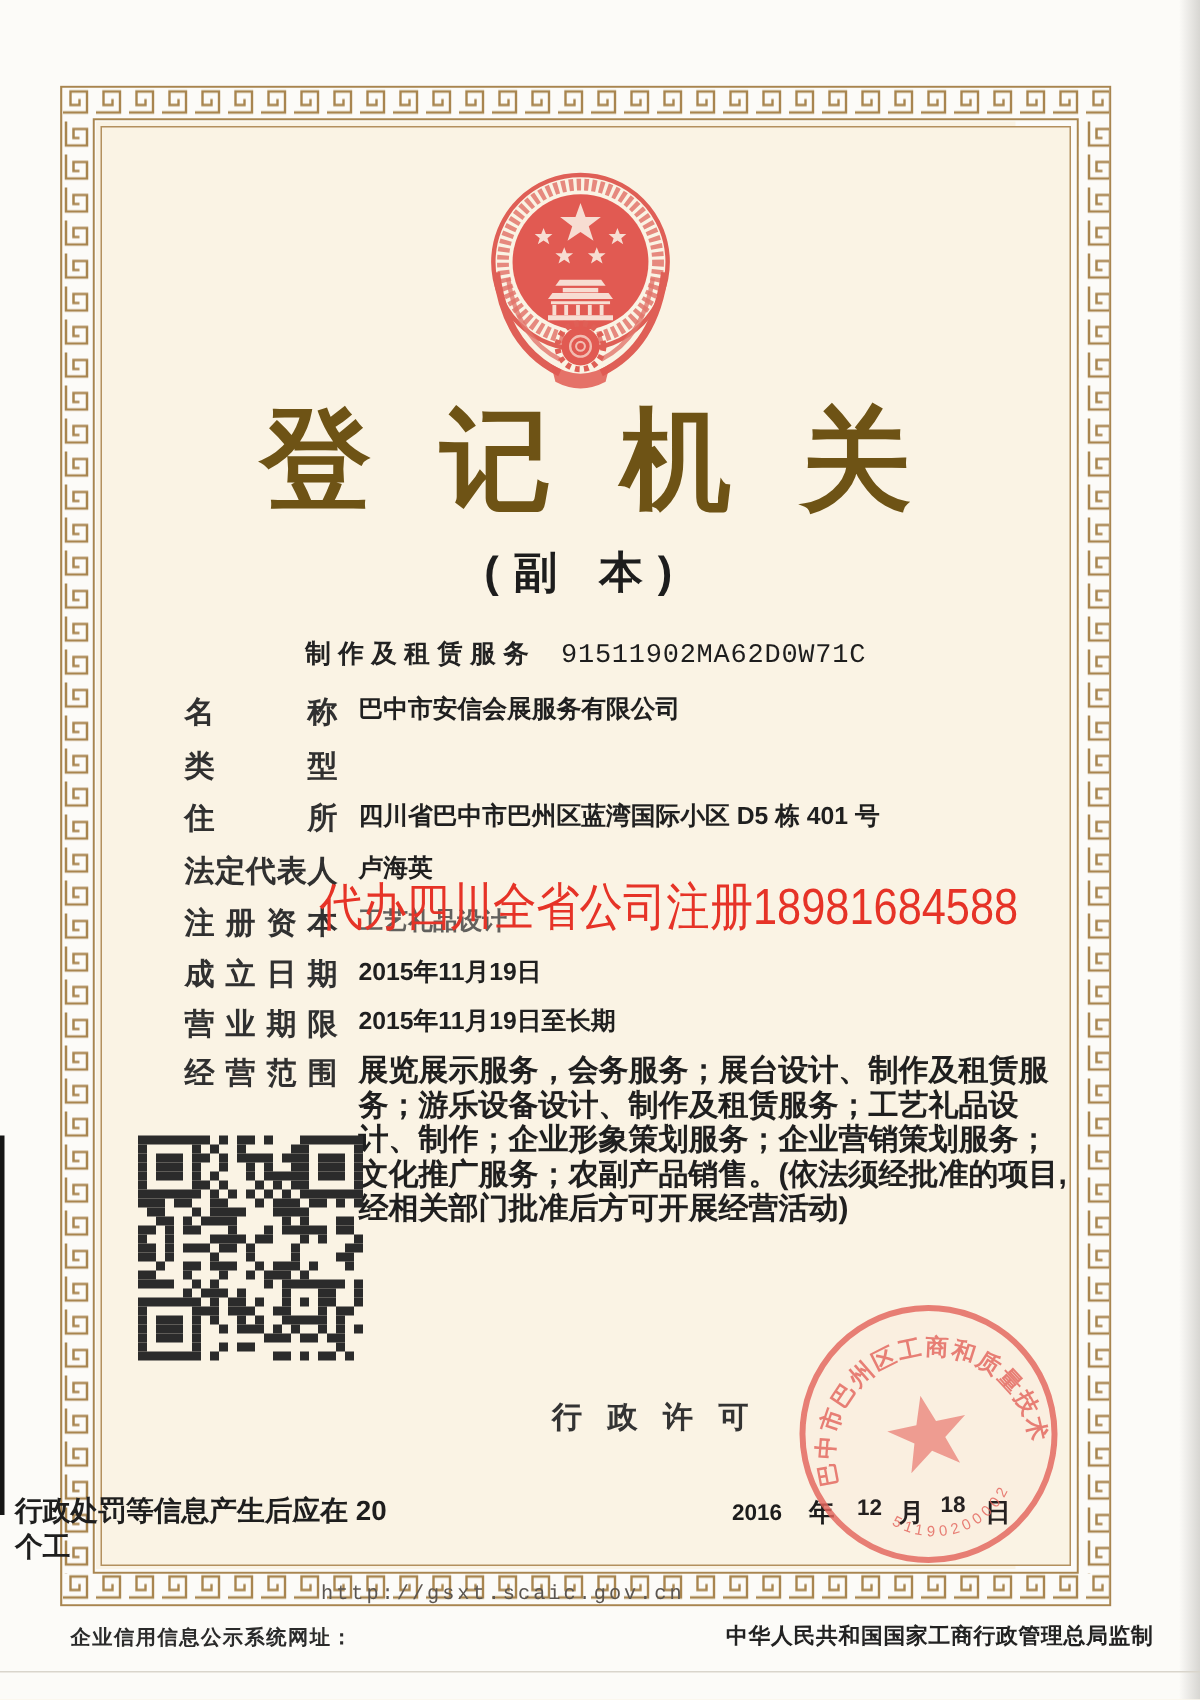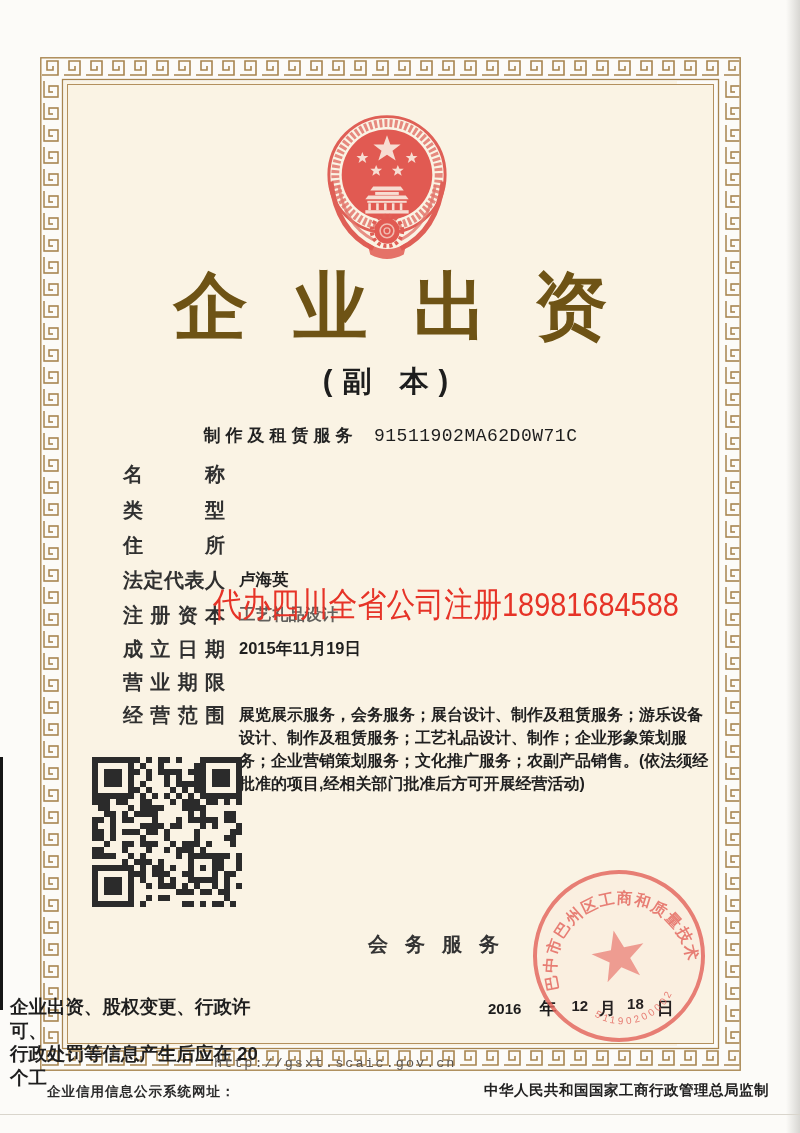--- a/index.html
+++ b/index.html
@@ -28,21 +28,21 @@
   .credit-code{font-size:18px;color:#1d1d1d;margin-left:12px;
     font-family:"Liberation Mono", monospace;letter-spacing:.5px;}
   
   .fields{left:123px;top:458px;width:592px;}
   .frow{display:flex;align-items:flex-start;}
   .frow.h36{min-height:36px}.frow.h35{min-height:35px}.frow.h34{min-height:34px}.frow.h33{min-height:33px}
   .flabel{width:102px;flex:0 0 102px;font-size:20px;font-weight:bold;color:#303030;
     display:flex;justify-content:space-between;padding-top:3px;}
   .fvalue{margin-left:14px;font-size:16.5px;font-weight:bold;color:#1f1f1f;
     padding-top:4px;line-height:22px;white-space:nowrap;}
-  .fvalue.wrap{white-space:normal;font-size:16px;line-height:23px;width:476px;}
+  .fvalue.wrap{white-space:normal;font-size:20px;line-height:23px;width:476px;}
   .fvalue.obscured{color:#3c3c3c;opacity:.8;}
   
   .watermark{left:213px;top:582px;font-size:34px;color:#e63327;white-space:nowrap;
     transform:scaleX(.85);transform-origin:left top;letter-spacing:0;}
   
   .registrar{left:368px;top:931px;font-size:20px;font-weight:bold;color:#333;
     letter-spacing:17px;white-space:nowrap;}
   .dateline{left:488px;top:997px;display:flex;align-items:flex-start;color:#1c1c1c;white-space:nowrap;}
   .dateline .num{font-size:15px;font-weight:bold;}
   .dateline .unit{font-size:17px;font-weight:bold;}
@@ -114,46 +114,48 @@
   <path d="M123 70 Q117 120 80 138" stroke="#df5f56" stroke-width="5" fill="none"></path>
   <path d="M17 74 Q23 114 52 129" stroke="#e2756c" stroke-width="3" fill="none" opacity=".8"></path>
   <path d="M115 74 Q109 114 80 129" stroke="#e2756c" stroke-width="3" fill="none" opacity=".8"></path>
   <circle cx="66" cy="120" r="13" fill="#e15a52"></circle>
   <circle cx="66" cy="120" r="15.5" fill="none" stroke="#df5f56" stroke-width="4" stroke-dasharray="3.2 3"></circle>
   <circle cx="66" cy="120" r="7" fill="none" stroke="#f7ddd2" stroke-width="1.6" opacity=".75"></circle>
   <circle cx="66" cy="120" r="3" fill="none" stroke="#f7ddd2" stroke-width="1.4" opacity=".75"></circle>
   <path d="M46 132 Q66 145 86 132 L83 144 Q66 153 49 144 z" fill="#e15a52" opacity=".85"></path>
 </svg>
 
-<div class="abs title">企业出资</div>
+<div class="abs title">登记机关</div>
 <div class="abs subtitle">(副 本)</div>
 
 <div class="abs credit-line">
   <span class="credit-label">制作及租赁服务</span>
   <span class="credit-code">91511902MA62D0W71C</span>
 </div>
 
 <div class="abs fields">
   <div class="frow h36">
     <div class="flabel justify-chars">
         <span>名</span>
         <span>称</span>
       </div>
+    <div class="fvalue">巴中市安信会展服务有限公司</div>
   </div>
   <div class="frow h35">
     <div class="flabel justify-chars">
         <span>类</span>
         <span>型</span>
       </div>
   </div>
   <div class="frow h35">
     <div class="flabel justify-chars">
         <span>住</span>
         <span>所</span>
       </div>
+    <div class="fvalue">四川省巴中市巴州区蓝湾国际小区 D5 栋 401 号</div>
   </div>
   <div class="frow h35">
     <div class="flabel justify-chars">
         <span>法</span>
         <span>定</span>
         <span>代</span>
         <span>表</span>
         <span>人</span>
       </div>
     <div class="fvalue">卢海英</div>
@@ -176,20 +178,21 @@
       </div>
     <div class="fvalue">2015年11月19日</div>
   </div>
   <div class="frow h33">
     <div class="flabel justify-chars">
         <span>营</span>
         <span>业</span>
         <span>期</span>
         <span>限</span>
       </div>
+    <div class="fvalue">2015年11月19日至长期</div>
   </div>
   <div class="frow">
     <div class="flabel justify-chars">
         <span>经</span>
         <span>营</span>
         <span>范</span>
         <span>围</span>
       </div>
     <div class="fvalue wrap">展览展示服务，会务服务；展台设计、制作及租赁服务；游乐设备设计、制作及租赁服务；工艺礼品设计、制作；企业形象策划服务；企业营销策划服务；文化推广服务；农副产品销售。(依法须经批准的项目,经相关部门批准后方可开展经营活动)</div>
   </div>
@@ -510,21 +513,21 @@
     <i style="left:36px;top:144px;width:6px;height:6px"></i>
     <i style="left:48px;top:144px;width:6px;height:6px"></i>
     <i style="left:90px;top:144px;width:6px;height:6px"></i>
     <i style="left:96px;top:144px;width:6px;height:6px"></i>
     <i style="left:108px;top:144px;width:6px;height:6px"></i>
     <i style="left:120px;top:144px;width:6px;height:6px"></i>
     <i style="left:126px;top:144px;width:6px;height:6px"></i>
     <i style="left:138px;top:144px;width:6px;height:6px"></i>
   </div>
 
-<div class="abs registrar">会务服务</div>
+<div class="abs registrar">行政许可</div>
 <div class="abs dateline">
   <span class="num d-year">2016</span>
   <span class="unit d-yu">年</span>
   <span class="num d-month">12</span>
   <span class="unit d-mu">月</span>
   <span class="num d-day">18</span>
   <span class="unit d-du">日</span>
 </div>
 
 <svg class="abs seal" viewBox="0 0 186 186">
@@ -536,21 +539,20 @@
   <polygon fill="#ec8a80" points="93,67 99.7,85.6 119.5,85.6 103.5,97.3 109.6,116.2 93,104.5 76.4,116.2 82.5,97.3 66.5,85.6 86.3,85.6"></polygon>
   <text font-size="15.5" fill="#e4655c" font-weight="bold" letter-spacing="1.5">
     <textPath href="#sealArcTop" startOffset="2%">巴中市巴州区工商和质量技术监督管理局</textPath>
   </text>
   <text font-size="10" fill="#e4655c" letter-spacing="3">
     <textPath href="#sealArcBot" startOffset="8%">511902000022</textPath>
   </text>
 </svg>
 
 <div class="abs notice">
-  <div>企业出资、股权变更、行政许可、</div>
   <div>行政处罚等信息产生后应在 20 个工</div>
 
 </div>
 <div class="abs pub-url">http://gsxt.scaic.gov.cn</div>
 <div class="abs footer-left">企业信用信息公示系统网址：</div>
 <div class="abs footer-right">中华人民共和国国家工商行政管理总局监制</div>
 
 <div class="abs scan-left-black"></div>
 <div class="abs scan-right-shadow"></div>
 <div class="abs scan-bottom-line"></div>

